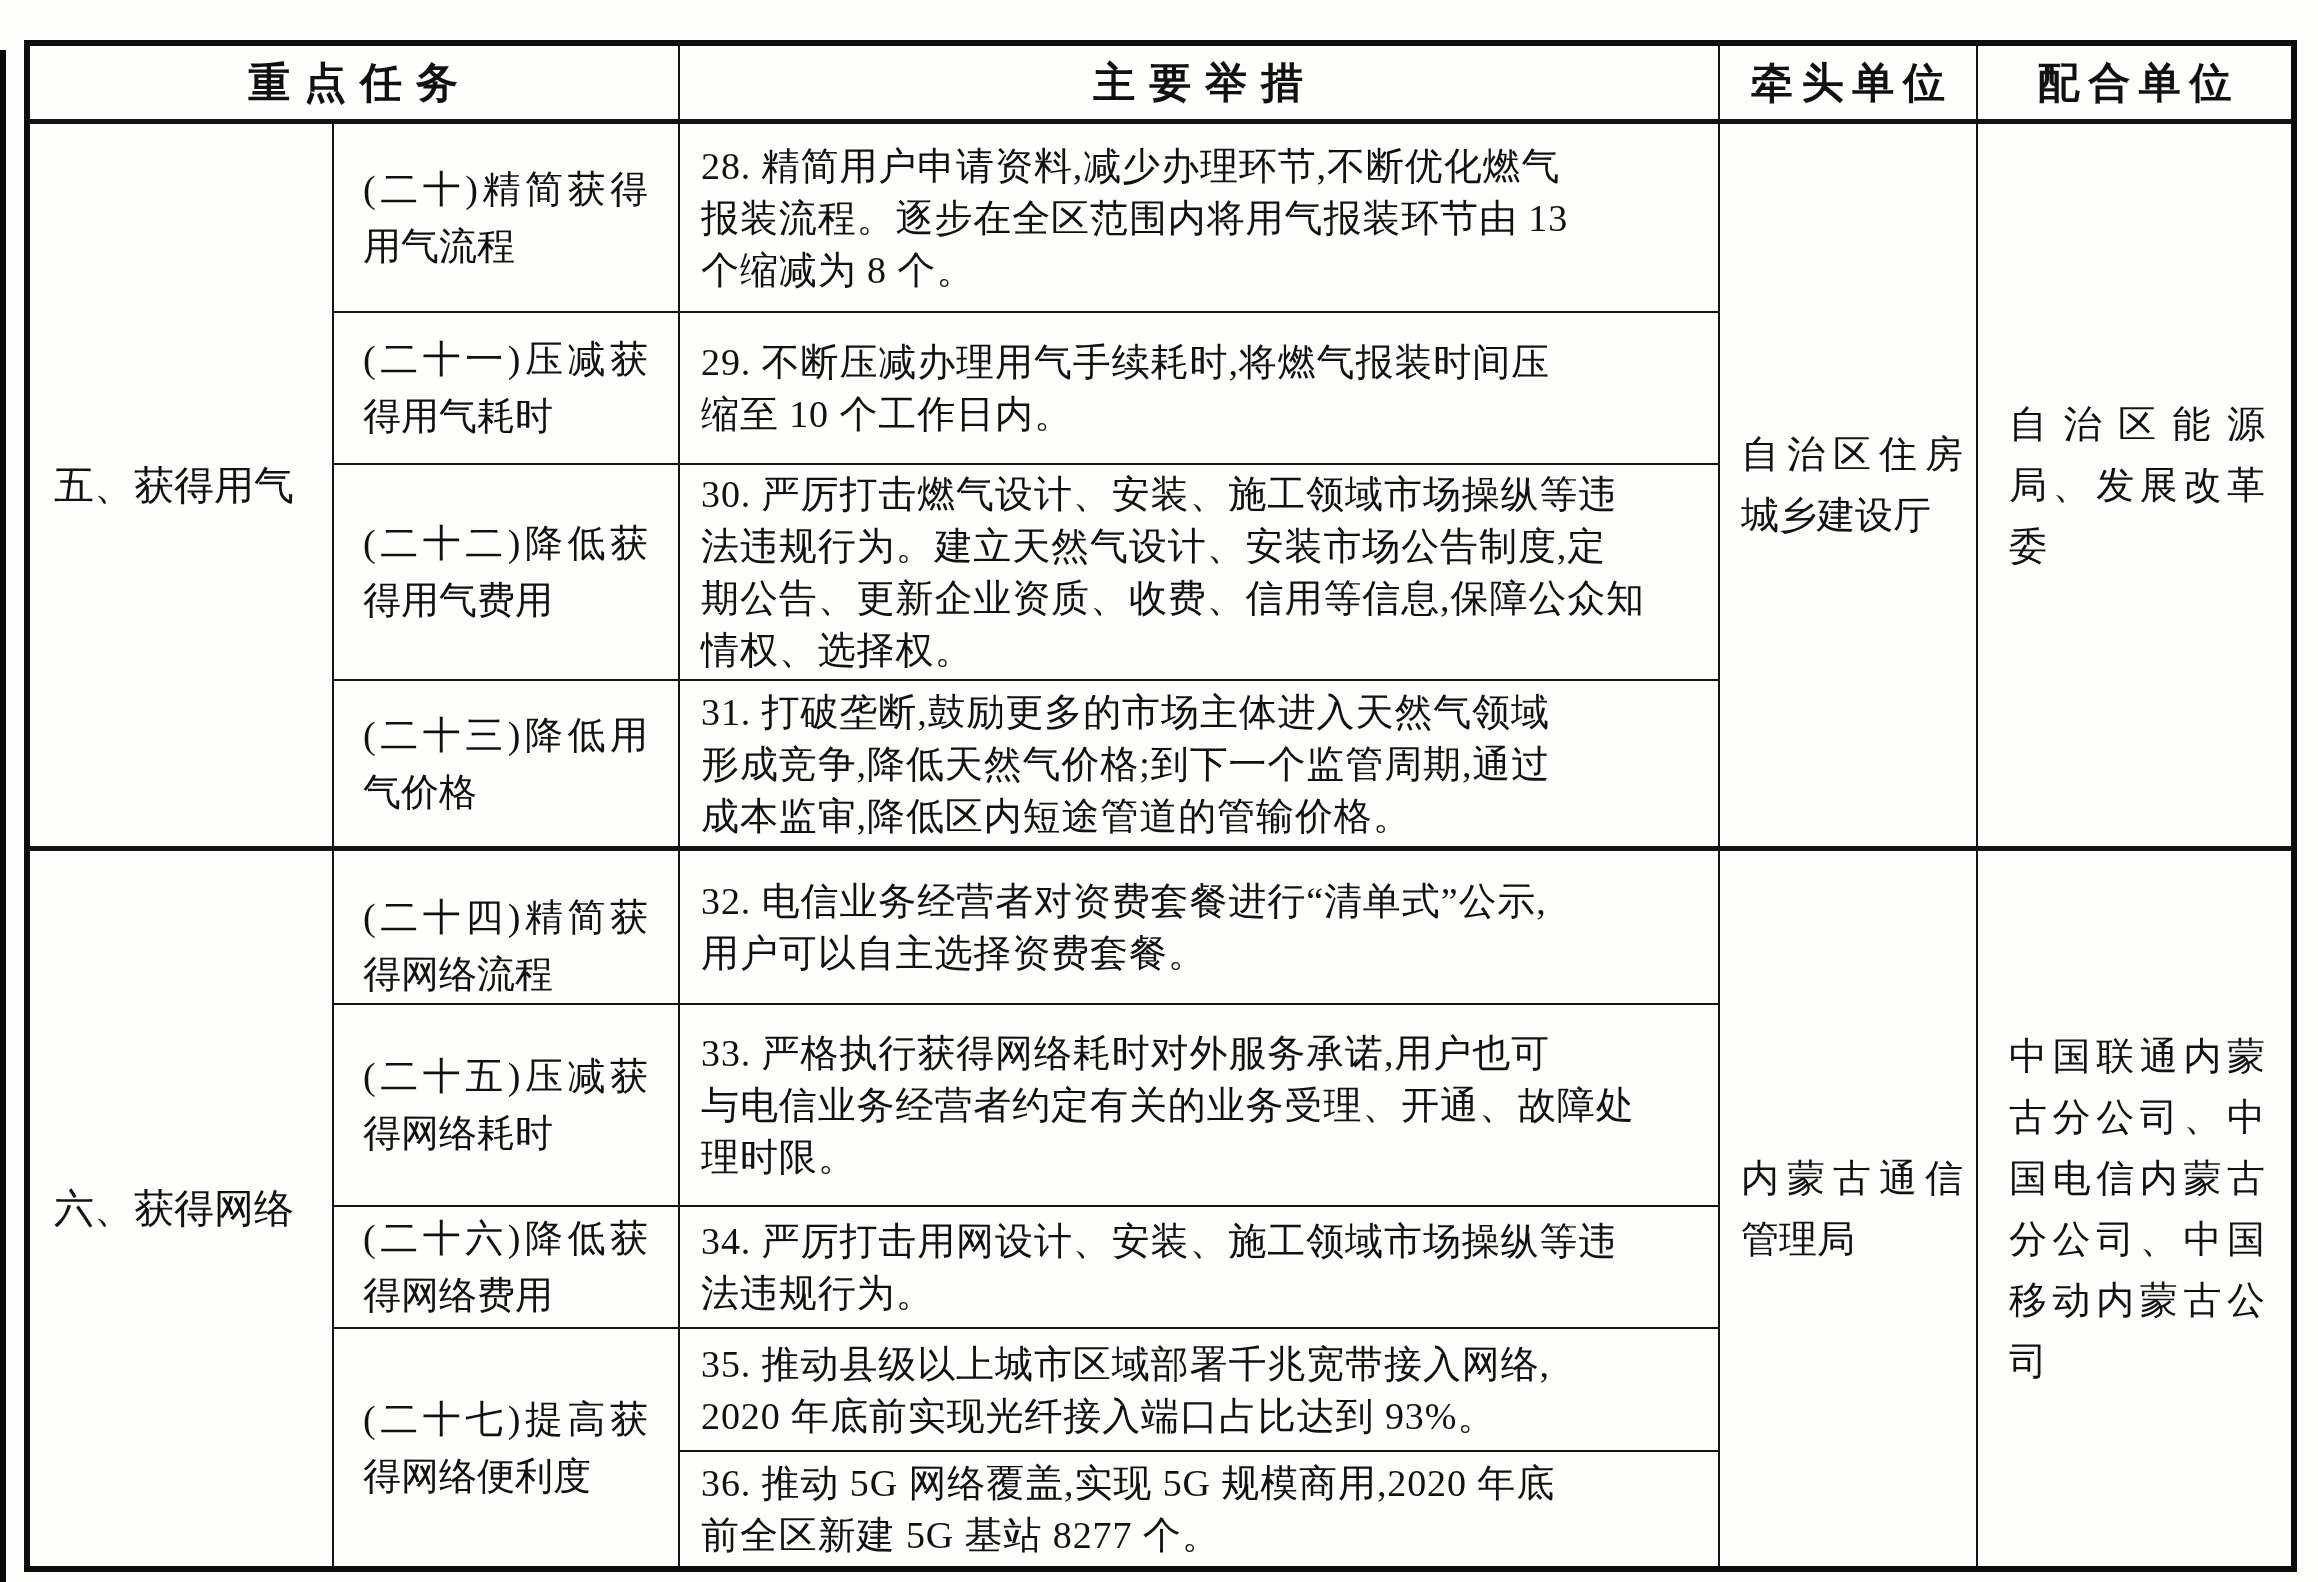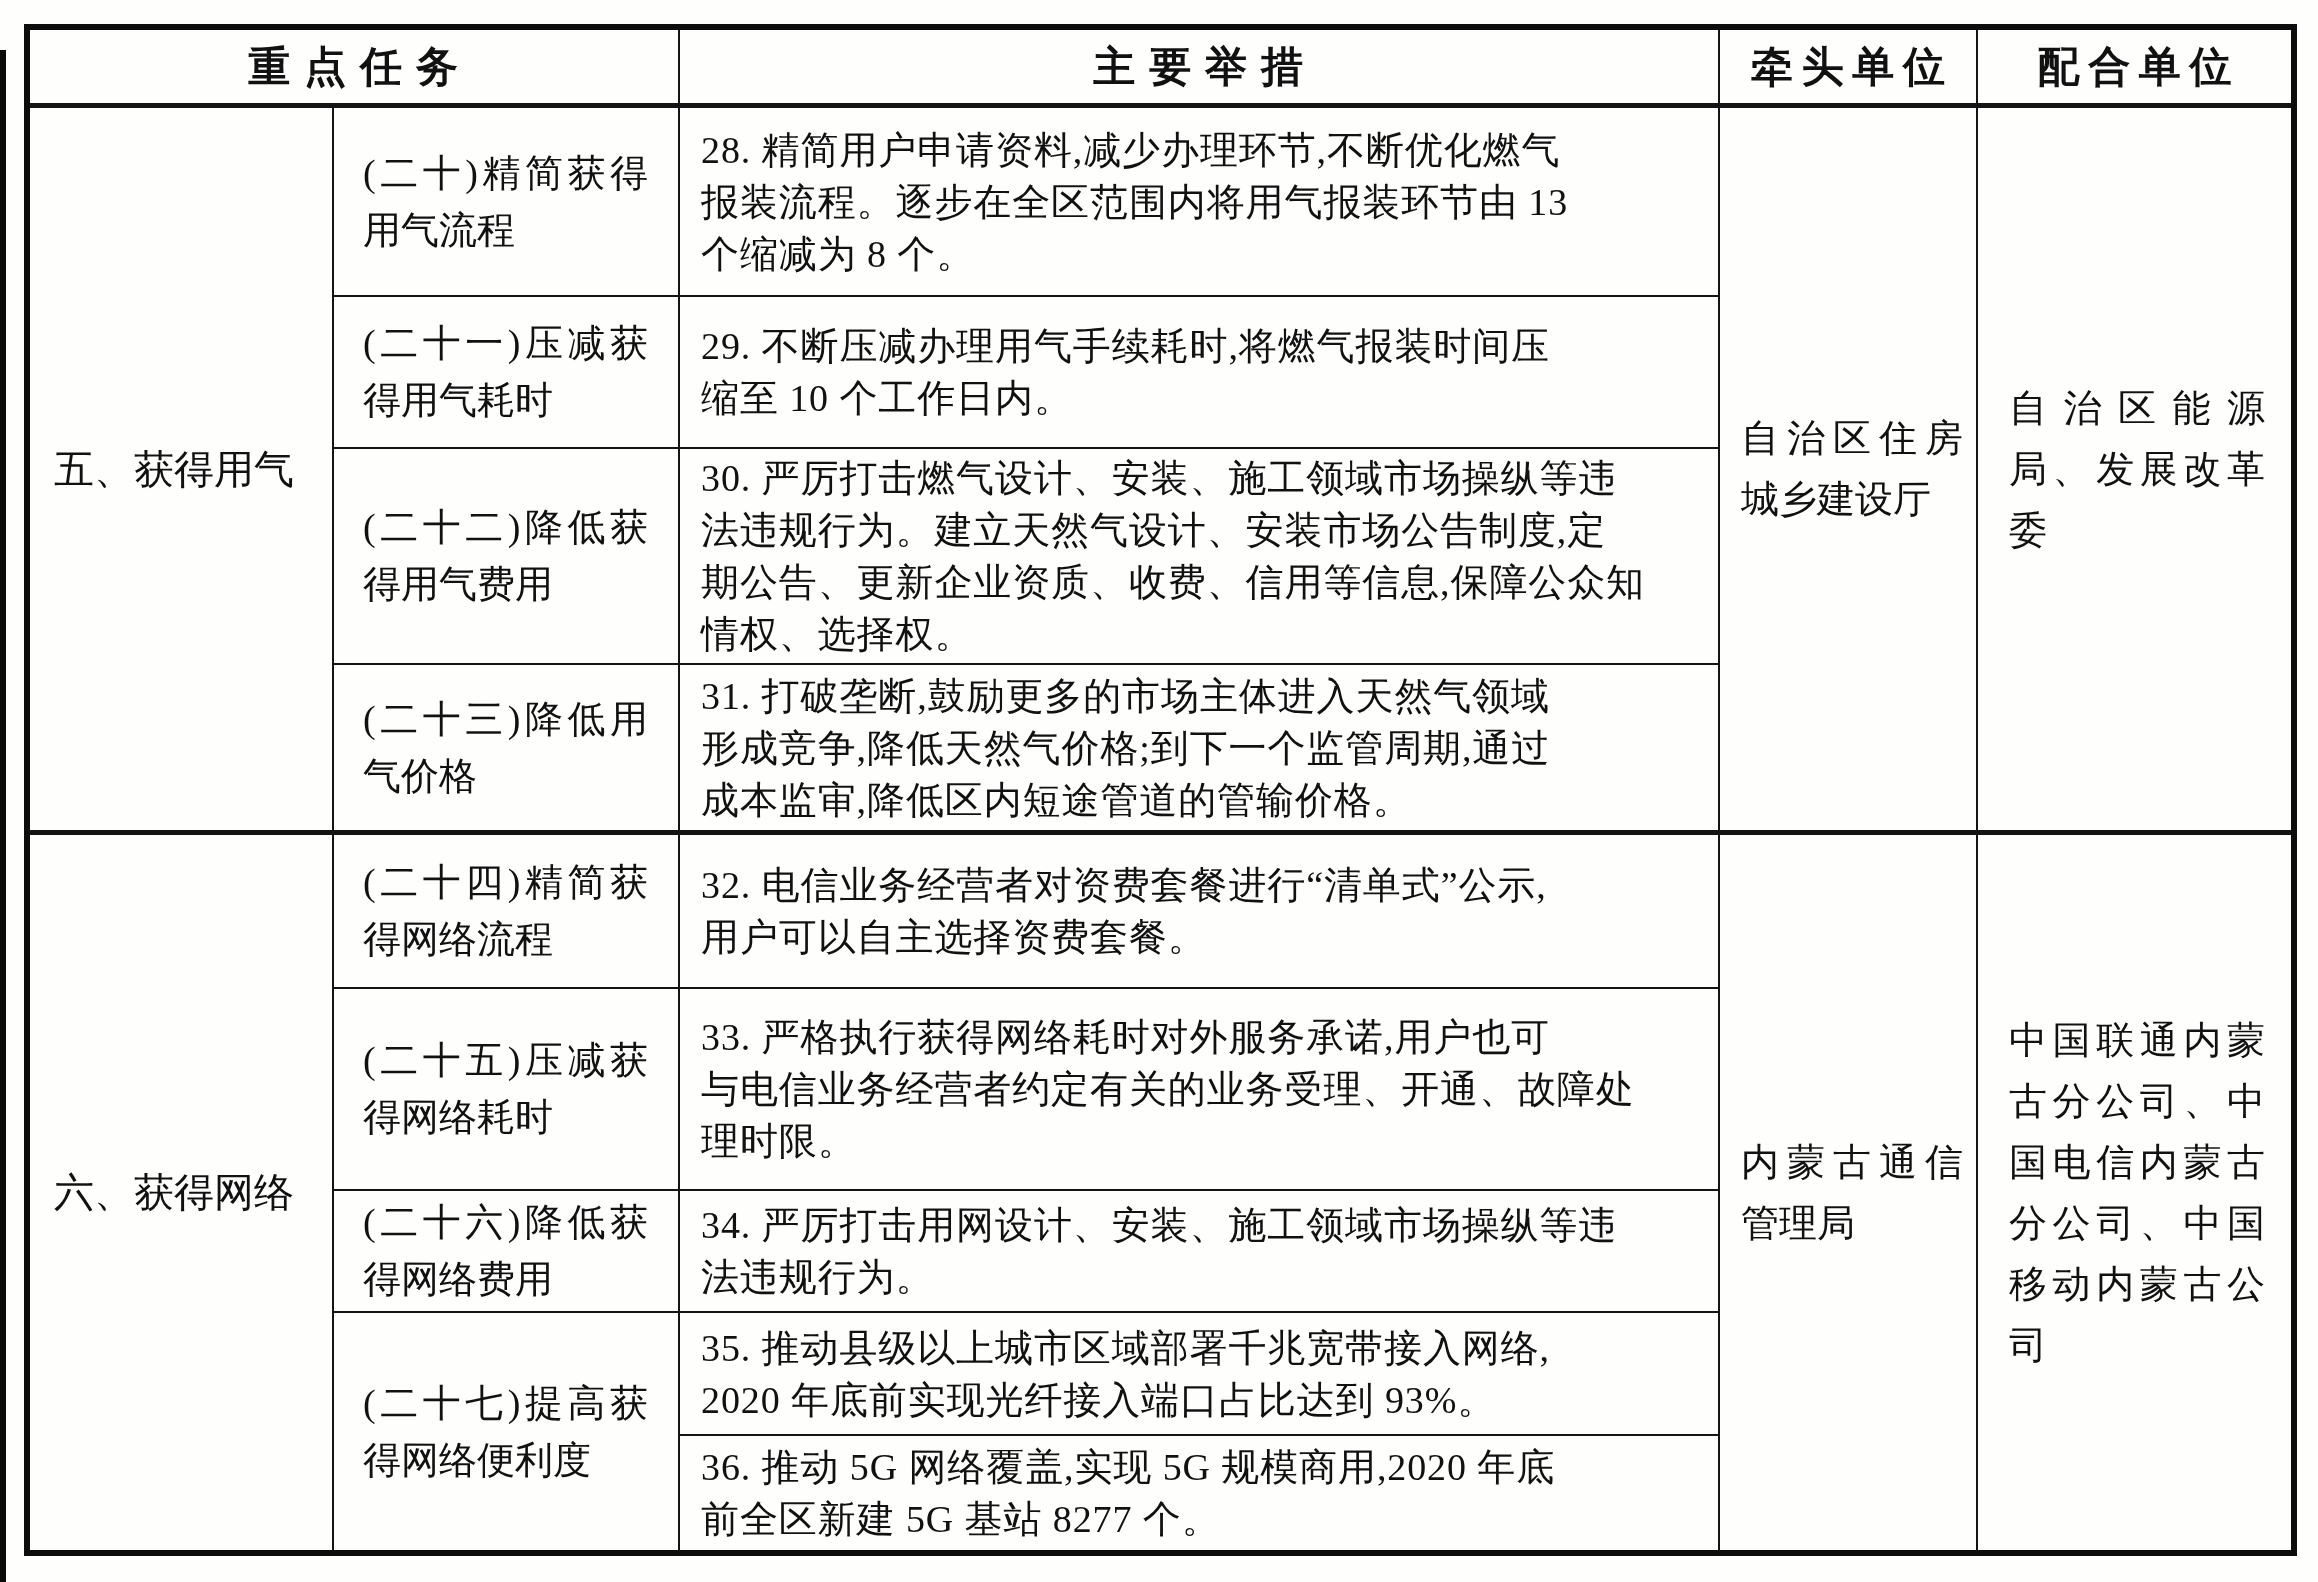--- a/index.html
+++ b/index.html
@@ -20,21 +20,21 @@
     position: absolute;
     left: 0;
     top: 50px;
     width: 6px;
     height: 1532px;
     background: #0a0a0a;
   }
   .tbl {
     position: absolute;
     left: 24px;
-    top: 24px;
+    top: 40px;
     width: 2273px;
     height: 1532px;
     box-sizing: border-box;
     border: 6px solid #0d0d0d;
     background: #fefefd;
     display: grid;
     grid-template-columns: 304px 346px 1040px 258px 313px;
     grid-template-rows: 78px 189px 152px 216px 170px 154px 202px 122px 123px 114px;
   }
   .cell {
@@ -139,21 +139,21 @@
       <span>自治区住房城乡建设厅</span>
     </div>
     <div class="cell unit support-unit thick-b no-r" style="grid-column:5; grid-row:2/6;">
       <span>自治区能源局、发展改革委</span>
     </div>
 
     <div class="cell secname no-b" style="grid-column:1; grid-row:6/11;">
       <span>六、获得网络</span>
     </div>
 
-    <div class="cell task" style="grid-column:2; grid-row:6;">
+    <div class="cell task" style="grid-column:2; grid-row:6;align-items:flex-end;">
       <span>(二十四)精简获得网络流程</span>
     </div>
     <div class="cell measure" style="grid-column:3; grid-row:6;">32. 电信业务经营者对资费套餐进行“清单式”公示,
 用户可以自主选择资费套餐。</div>
 
     <div class="cell task" style="grid-column:2; grid-row:7;">
       <span>(二十五)压减获得网络耗时</span>
     </div>
     <div class="cell measure" style="grid-column:3; grid-row:7;">33. 严格执行获得网络耗时对外服务承诺,用户也可
 与电信业务经营者约定有关的业务受理、开通、故障处

